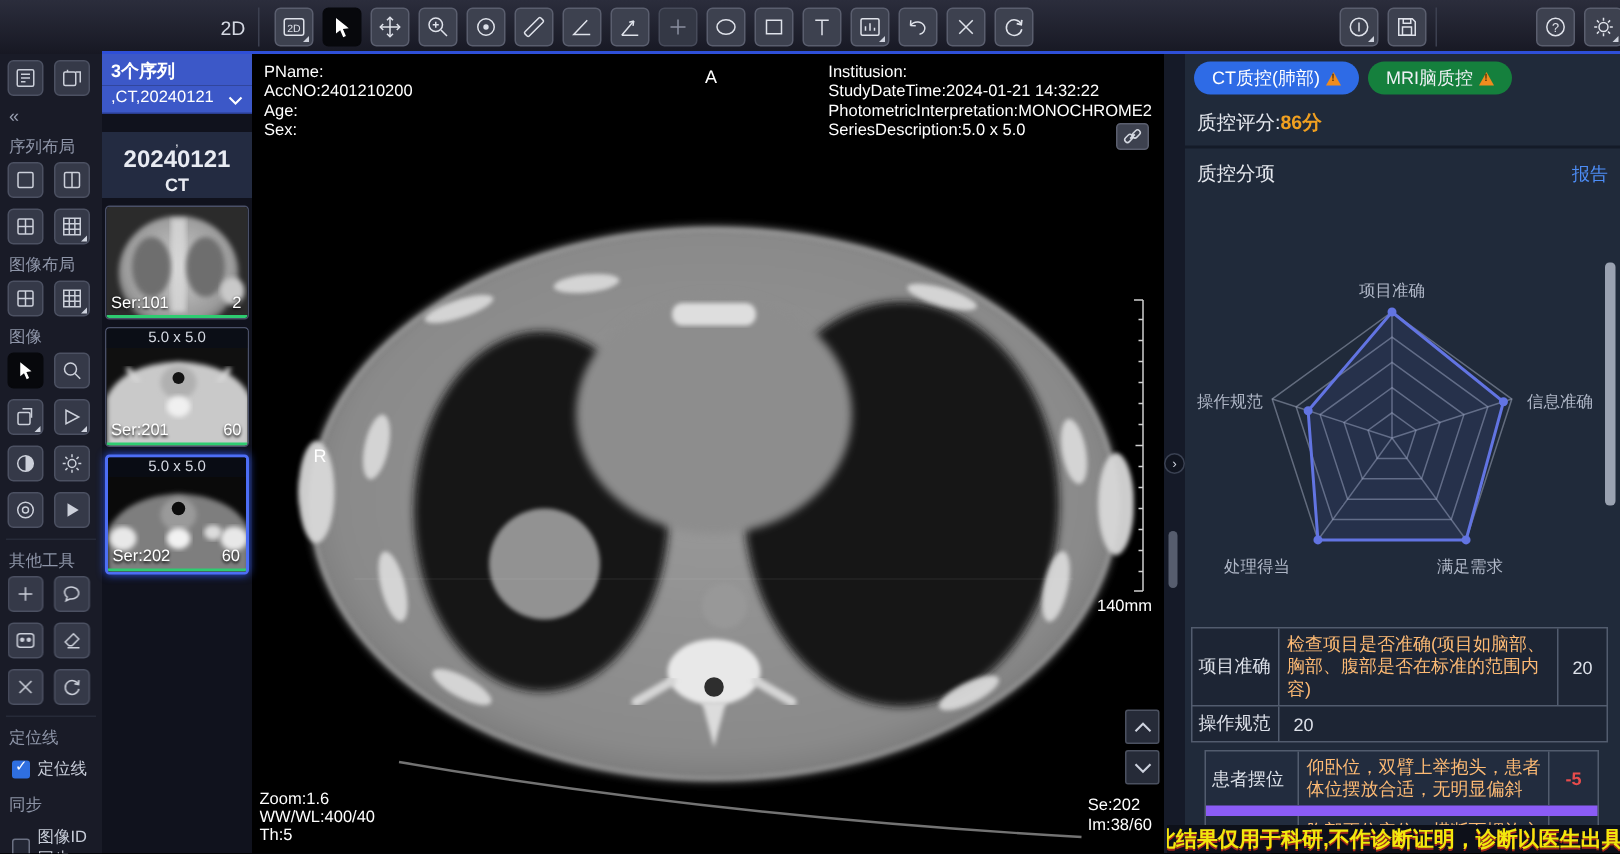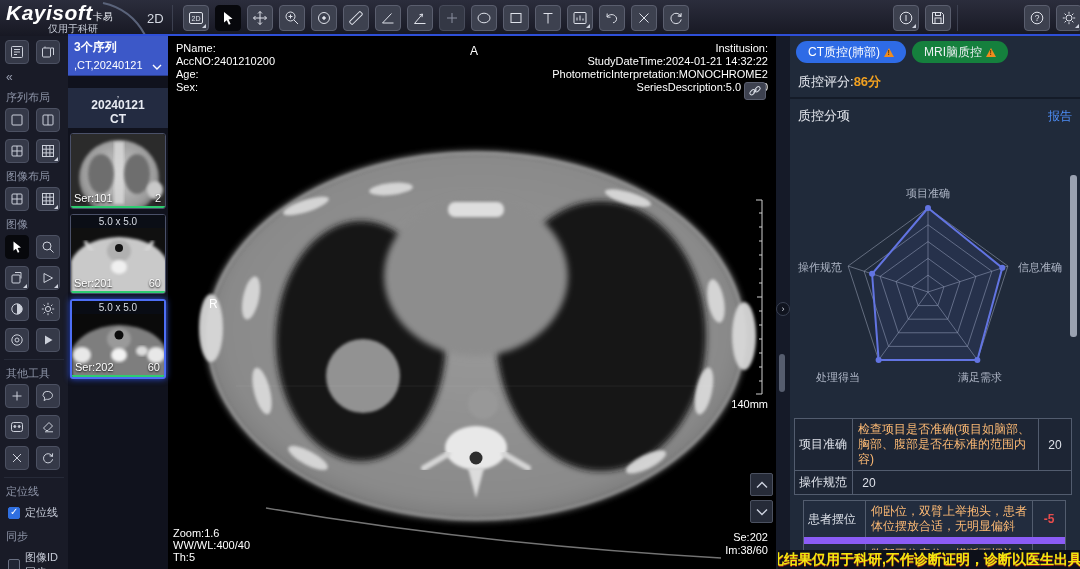--- a/index.html
+++ b/index.html
@@ -47,37 +47,37 @@
   .cb.checked .box::after { content:"✓"; position:absolute; left:1px; top:-2px; font-size:10px; color:#fff; }
   .cb .cb-label { font-size:11px; color:#c7ccd8; }
 
   
   .series-panel { position:absolute; left:68px; top:36px; width:100px; height:533px; background:#10121d; z-index:20; }
   .series-head { background:#3c58c8; padding:3px 6px 1px 6px; font-size:12px; font-weight:bold; color:#fff; }
   .series-select { background:#3c58c8; padding:2px 6px 4px 6px; display:flex; justify-content:space-between; align-items:flex-end;
     font-size:11px; color:#fff; cursor:pointer; border-bottom:1px solid #2a3d8f; }
   .group-head { margin-top:12px; background:#232b41; text-align:center; color:#e8ebf2; padding:2px 0; }
   .group-head .g1 { font-size:9px; line-height:8px; }
-  .group-head .g2 { font-size:12px; font-weight:bold; }
+  .group-head .g2 { font-size:16px; font-weight:bold; }
   .group-head .g3 { font-size:12px; font-weight:bold; }
   .thumb { position:relative; margin:5px 2px 0 2px; width:96px; height:76px; border:1px solid #4a5068; border-radius:3px;
     overflow:hidden; background:#000; cursor:pointer; }
   .thumb.tall { height:80px; }
   .thumb.selected { border:2px solid #4d6ef5; box-shadow:0 0 6px #2d4fd8; }
   .thumb-head { position:absolute; left:0; top:0; right:0; text-align:center; font-size:10px; color:#d7dbe4;
     background:rgba(10,14,24,0.75); padding:1px 0; z-index:3; }
   .thumb-ser { position:absolute; left:3px; bottom:4px; font-size:11px; color:#fff; text-shadow:0 1px 2px #000; z-index:3; }
   .thumb-count { position:absolute; right:4px; bottom:4px; font-size:11px; color:#fff; text-shadow:0 1px 2px #000; z-index:3; }
   .thumb-progress { position:absolute; left:0; bottom:0; right:0; height:2px; background:#2ecc71; z-index:3; }
   .thumb svg { position:absolute; left:0; top:0; }
 
   
   .viewer { position:absolute; left:168px; top:36px; width:608px; height:533px; background:#000; z-index:10; }
   .ov { position:absolute; font-size:11px; color:#fff; line-height:13px; z-index:5; }
-  .ov.right { text-align:right; }
+  .ov.right { }
   .orient { position:absolute; color:#fff; font-size:12px; z-index:5; }
   .link-btn { position:absolute; right:10px; top:46px; width:22px; height:18px; background:#3d414f; border:1px solid #5a5e6e;
     border-radius:3px; display:flex; align-items:center; justify-content:center; color:#d5d9e2; z-index:6; cursor:pointer; }
   .ruler { position:absolute; right:13px; top:163px; height:196px; width:10px; z-index:5; }
   .ruler-label { position:absolute; right:8px; top:362px; font-size:11px; color:#fff; z-index:5; }
   .scrollbtns { position:absolute; right:3px; top:437px; display:flex; flex-direction:column; gap:4px; z-index:6; }
   .sbtn { width:23px; height:23px; background:#262b38; border:1px solid #4b5160; border-radius:2px;
     display:flex; align-items:center; justify-content:center; color:#cdd2de; cursor:pointer; }
 
   
@@ -130,27 +130,20 @@
   .banner { position:absolute; left:778px; top:550px; width:302px; height:19px; background:#0d1019; overflow:hidden; z-index:25; }
   .banner span { position:absolute; left:-8px; top:1px; white-space:nowrap; font-size:14px; font-weight:bold;
     color:#f3e80e; text-shadow:0 1px 0 #a3261d; }
 </style>
 </head>
 <body>
 
 <div class="screen">
 
   <div class="topbar">
-    <div class="logo-wrap">
-      <div><span class="logo-main">Kayisoft</span><span class="logo-cn">卡易</span></div>
-      <div class="logo-sub">仅用于科研</div>
-      <svg class="logo-swoosh" width="50" height="36">
-          <path d="M2 2 Q30 8 44 34" stroke="#5a637a" stroke-width="2" fill="none"></path>
-        </svg>
-    </div>
     <div class="mode-label">2D</div>
     <div class="tb-sep" style="left:172px;"></div>
 
     <div class="tools">
       <div class="tbtn caret">
           <svg width="18" height="18">
             <rect x="2.5" y="3.5" width="13" height="11" rx="1.5" fill="none" stroke="currentColor"></rect>
             <text x="9" y="12" font-size="7" fill="currentColor" text-anchor="middle">2D</text>
           </svg>
         </div>

